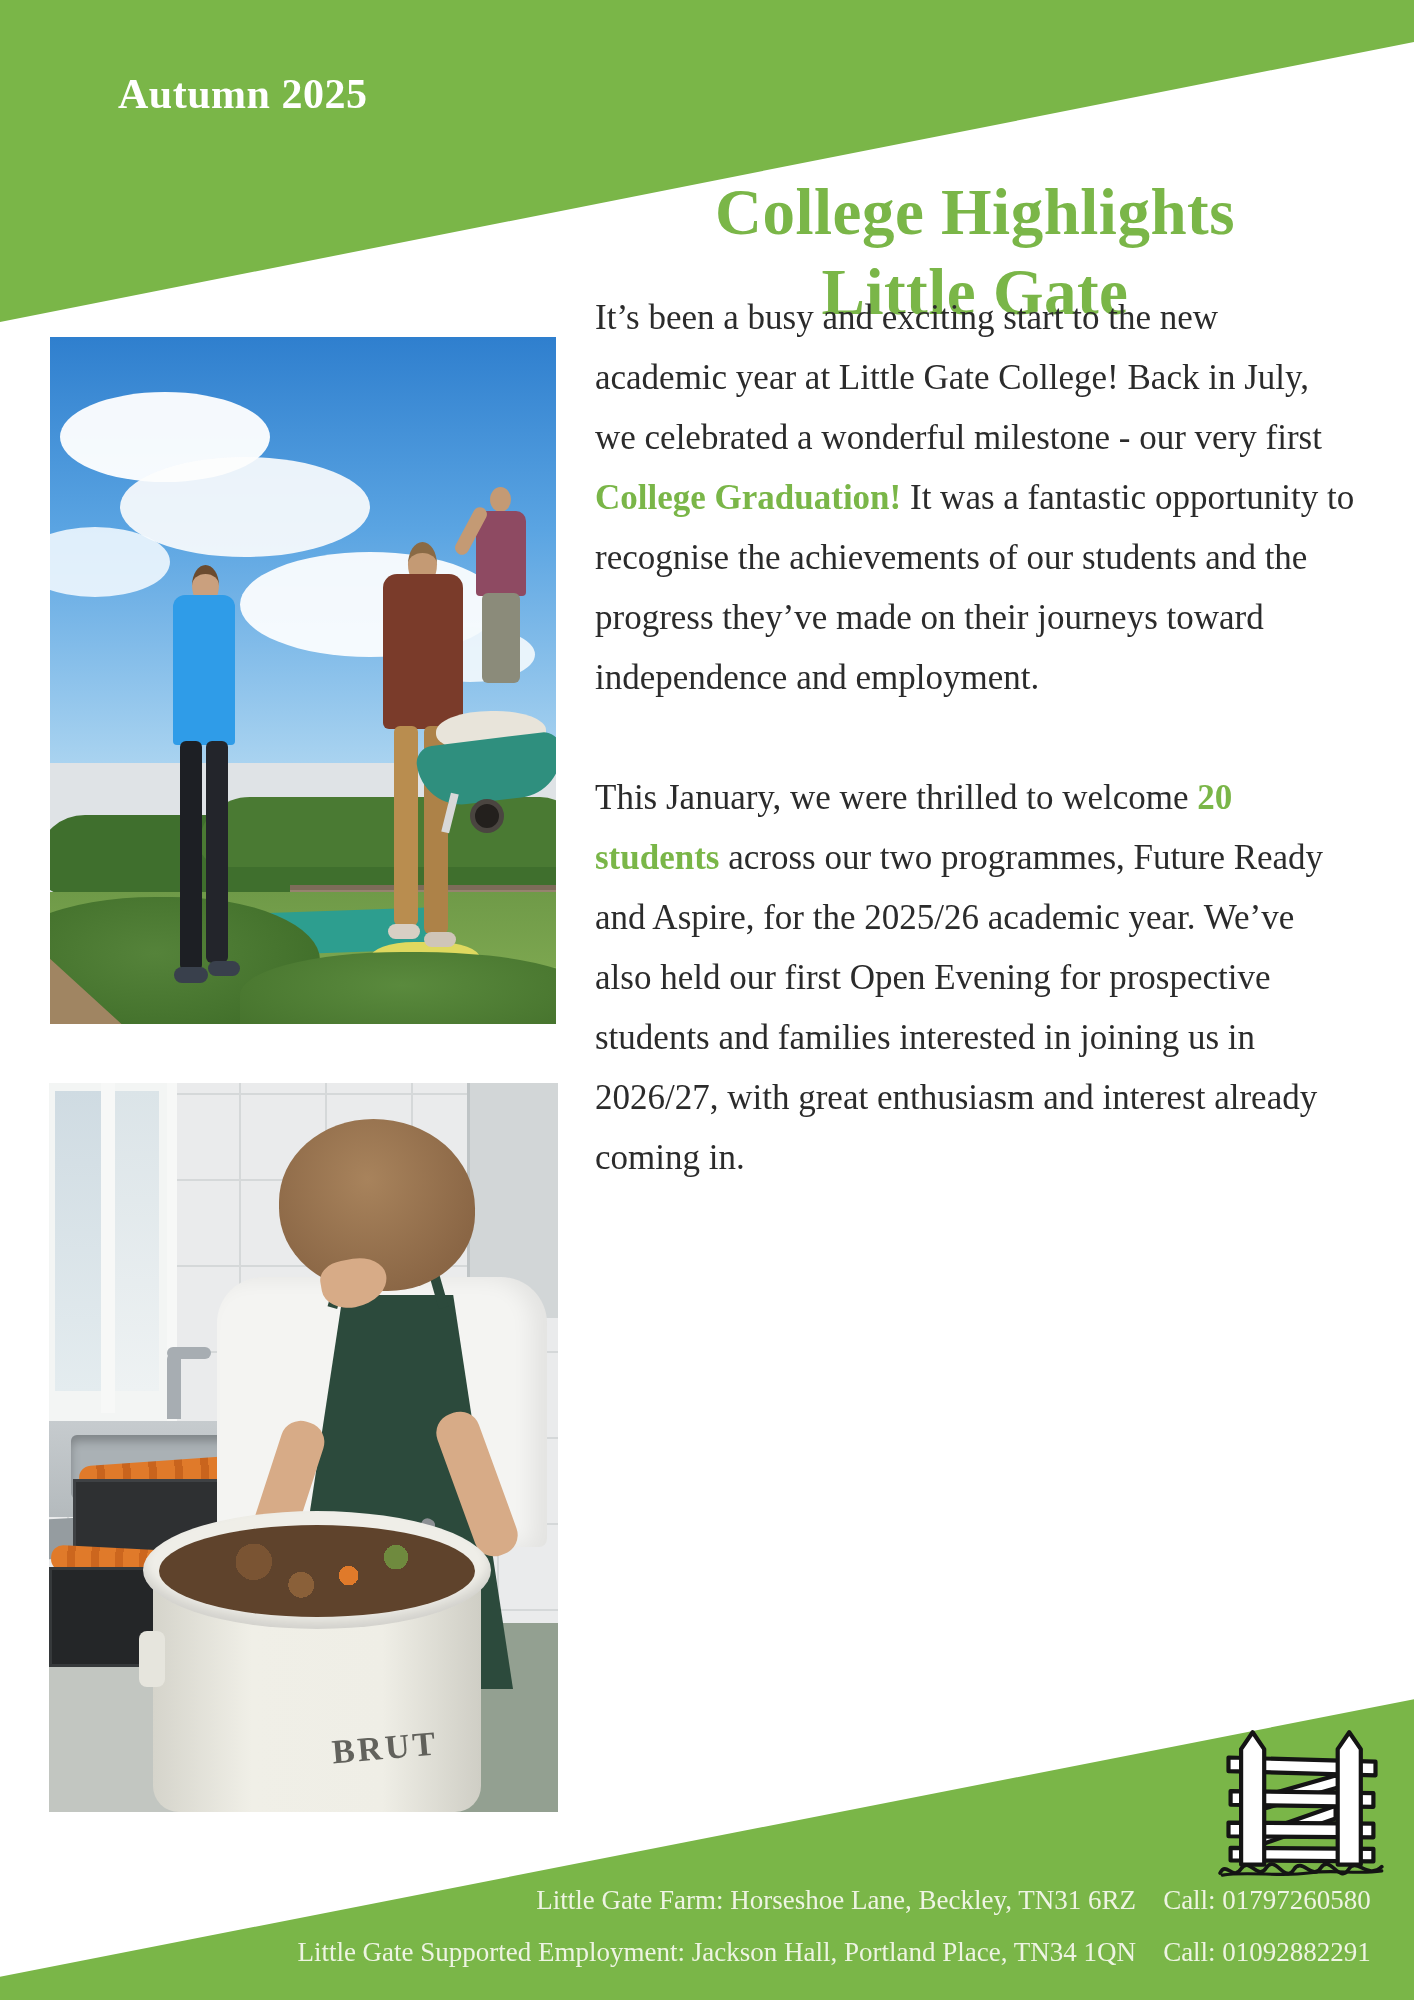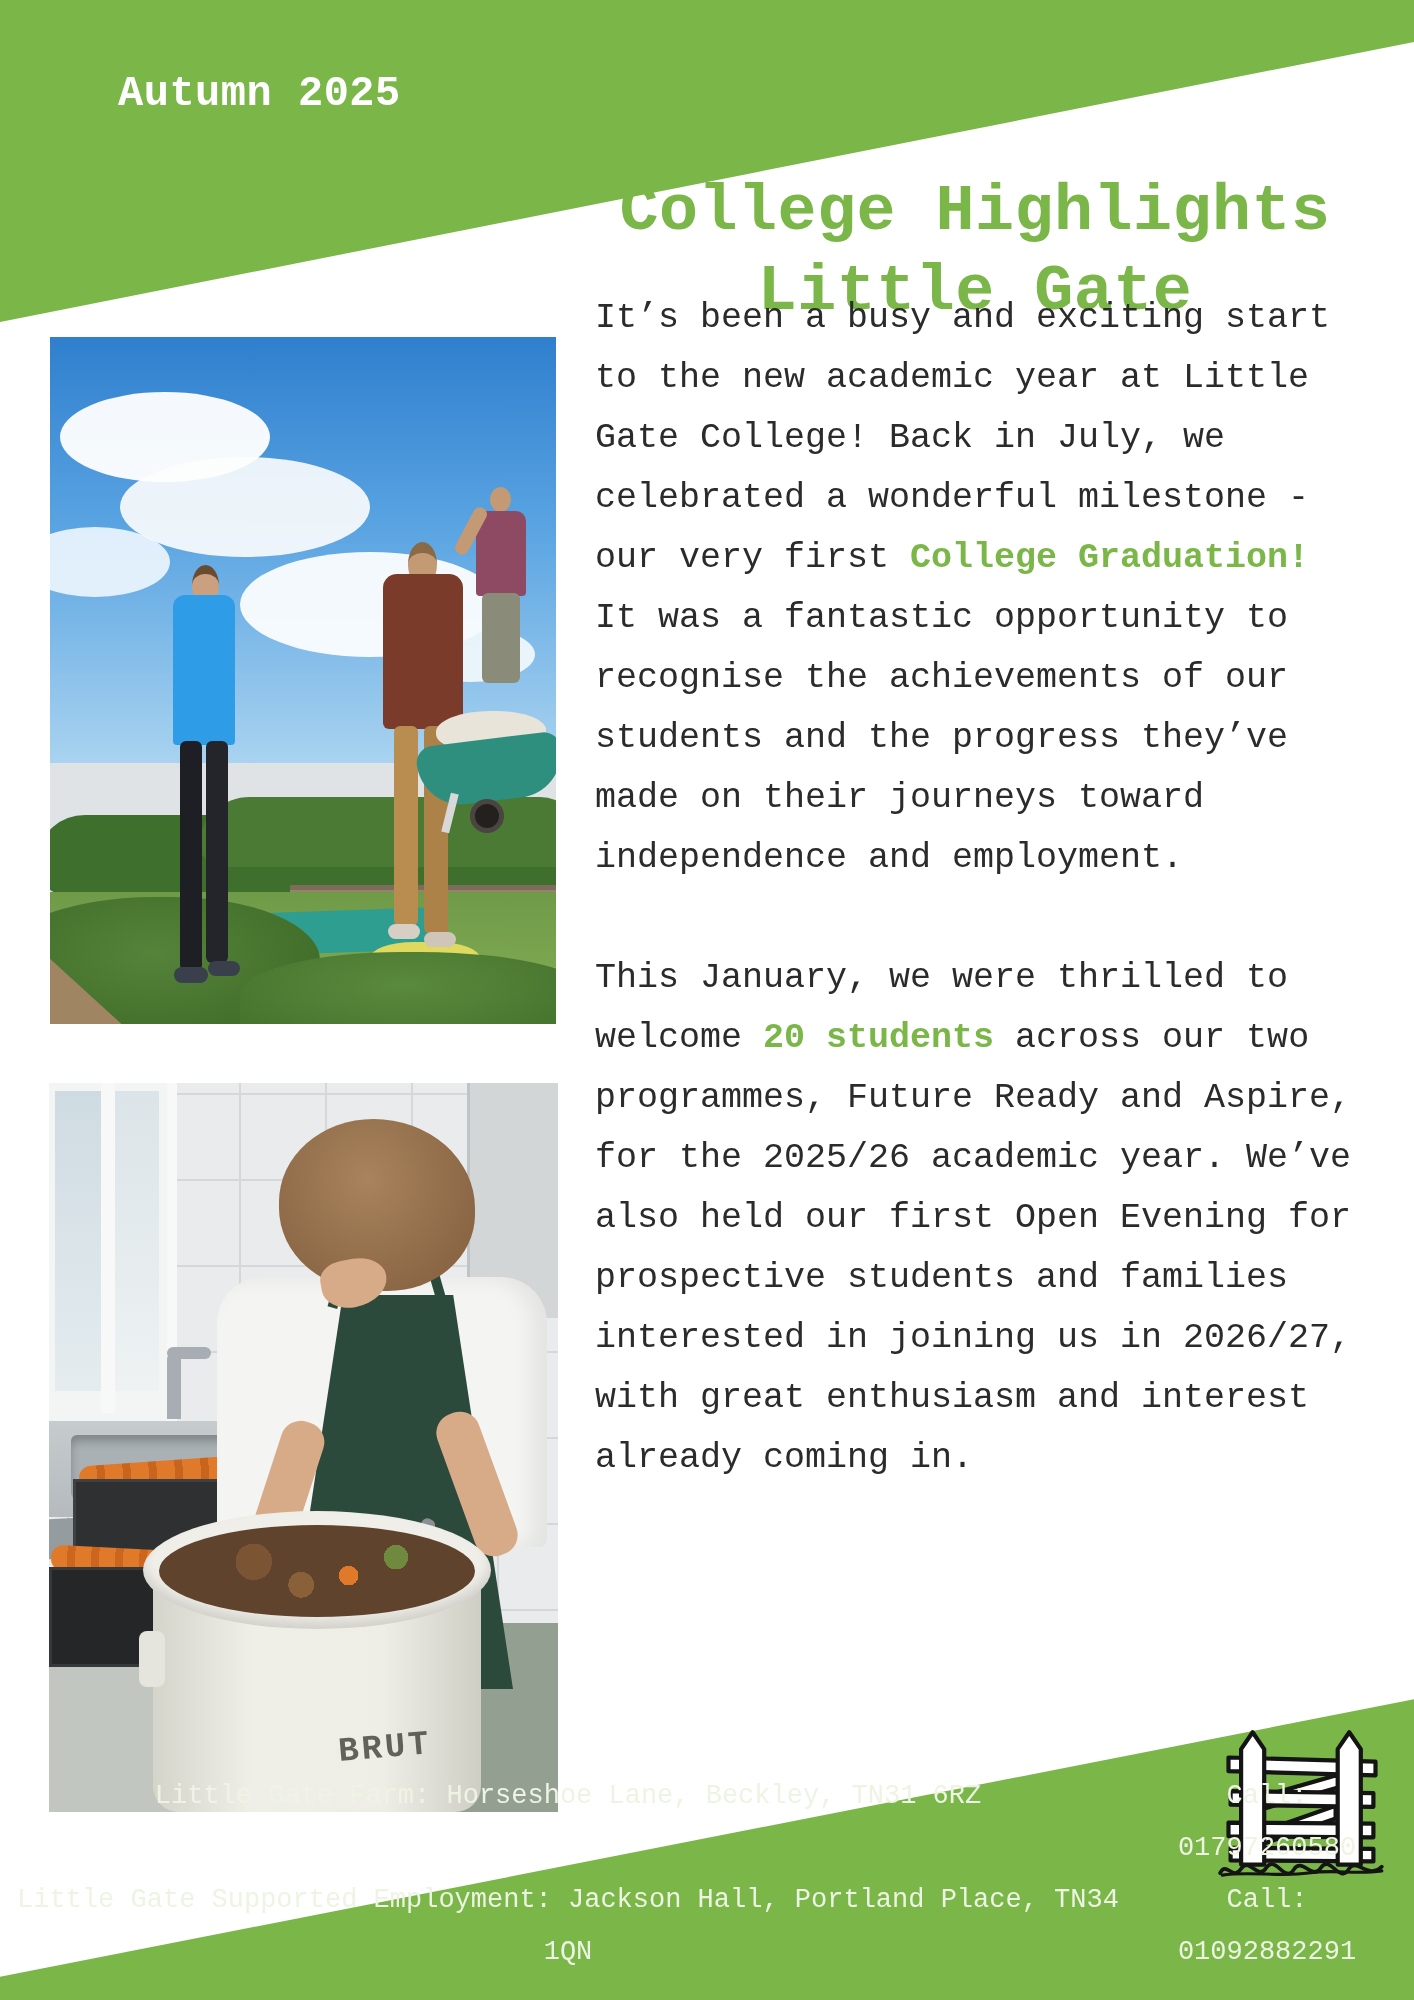--- a/index.html
+++ b/index.html
@@ -3,21 +3,21 @@
 <meta charset="utf-8">
 <style>
   :root{
     --green:#7ab648;
     --ink:#2b2b2b;
     --footer-ink:#eef4e3;
   }
   html,body{margin:0;padding:0;background:#ffffff;}
   .page{
     position:relative;width:1414px;height:2000px;background:#ffffff;
-    overflow:hidden;font-family:Liberation Mono, monospace;
+    overflow:hidden;font-family:Liberation Serif, serif;
   }
   .abs{position:absolute;}
 
   
   .header-band{
     position:absolute;left:0;top:0;width:100%;height:330px;background:var(--green);
     clip-path:polygon(0 0,100% 0,100% 42px,0 322px);
   }
   .header-text{
     position:absolute;left:118px;top:66px;color:#ffffff;font-weight:bold;
@@ -41,21 +41,21 @@
   
   .footer-band{
     position:absolute;left:0;bottom:0;width:100%;height:310px;background:var(--green);
     clip-path:polygon(0 92.5%,100% 3%,100% 100%,0 100%);
   }
   .footer-rows{
     position:absolute;left:0;bottom:22px;width:100%;
     color:var(--footer-ink);font-size:27px;line-height:52px;
   }
   .footer-row{display:flex;justify-content:flex-end;padding-right:16px;}
-  .footer-addr{flex:1;text-align:center;}
+  .footer-addr{flex:1;text-align:right;}
   .footer-call{width:262px;text-align:center;}
 
   
   .photo{position:absolute;overflow:hidden;background:#dfe3e6;}
   .photo1{left:50px;top:337px;width:506px;height:687px;}
   .photo2{left:49px;top:1083px;width:509px;height:729px;}
 
   .blob{border-radius:50%;}
   .bin-label{
     position:absolute;left:152px;top:218px;width:180px;text-align:center;

